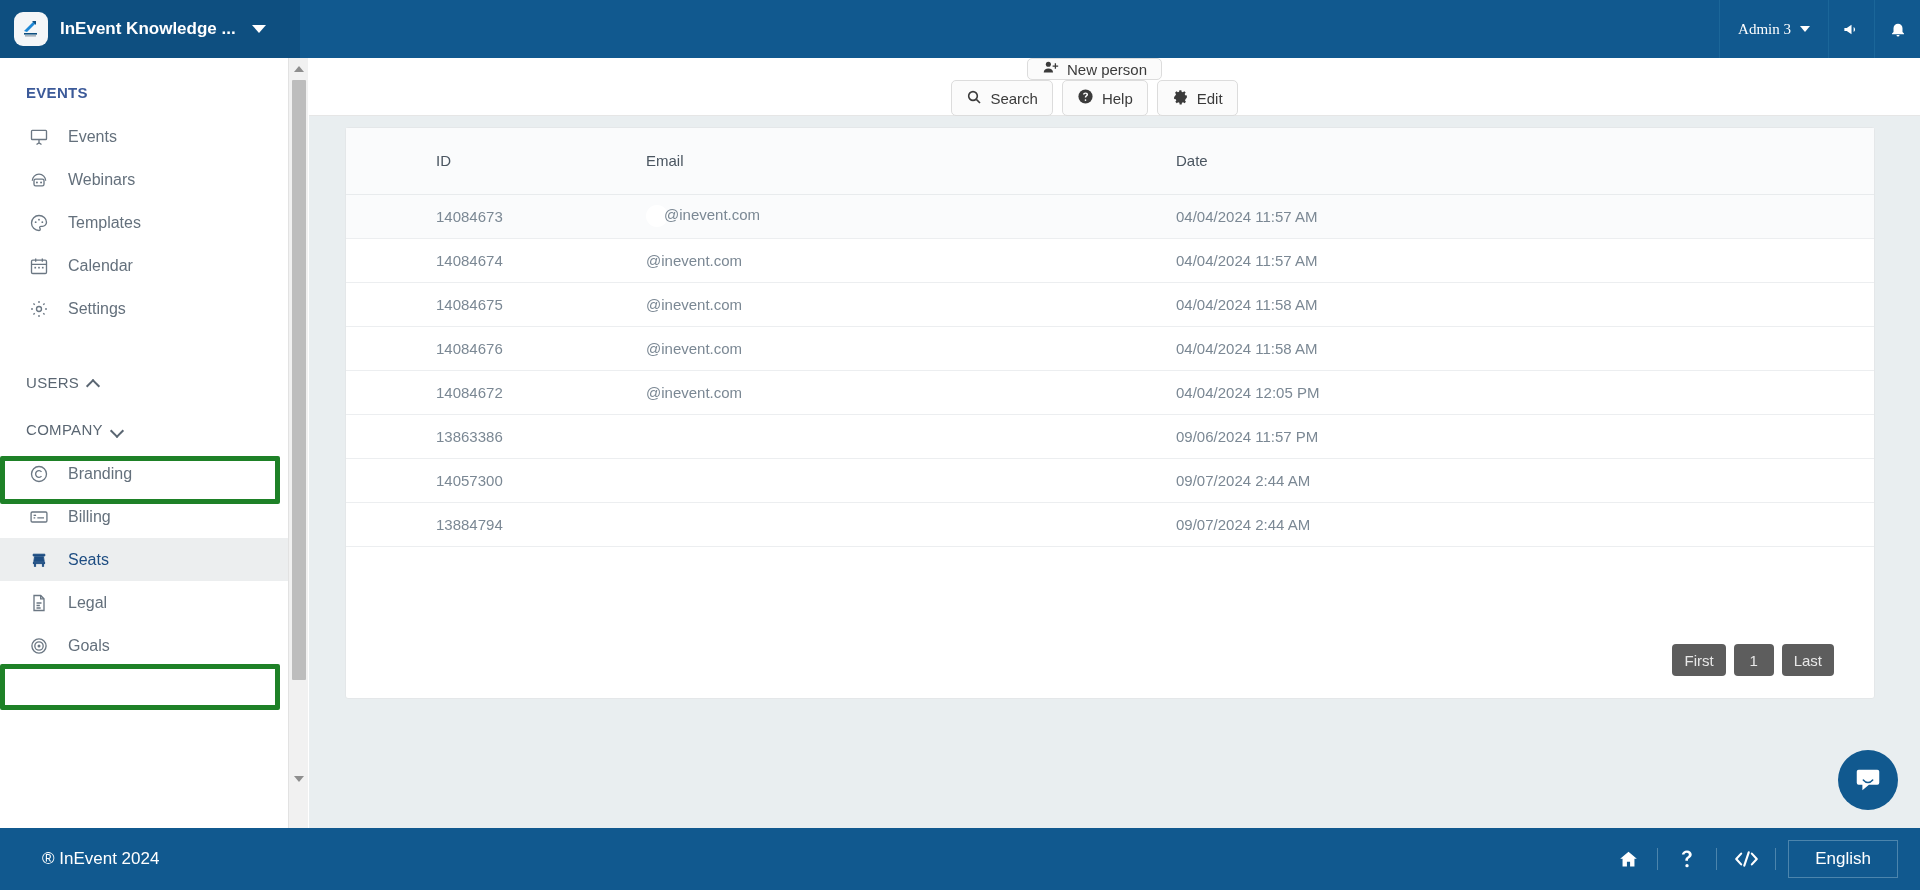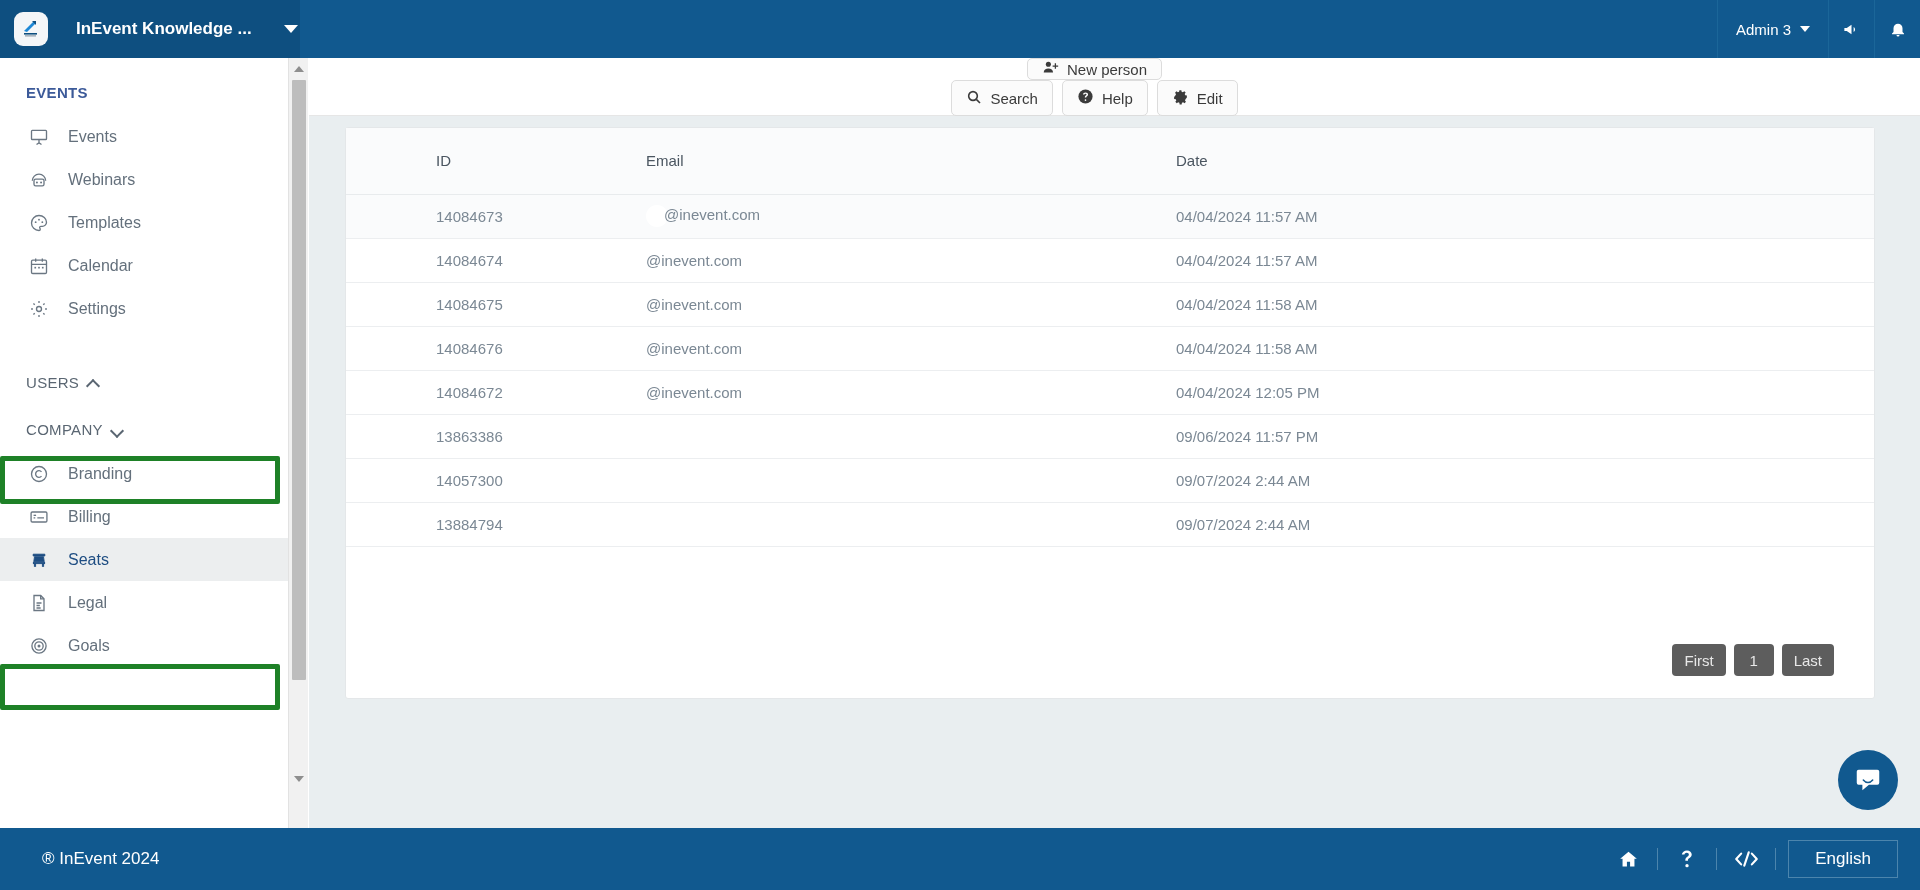--- a/index.html
+++ b/index.html
@@ -12,21 +12,21 @@
   #app { position: relative; width: 1920px; height: 890px; }
 
   
   .topbar {
     position: absolute; top: 0; left: 0; width: 1920px; height: 58px;
     background: #11598f;
     display: flex; align-items: center;
   }
   .topbar-left {
     width: 300px; height: 58px; background: #0e4f80;
-    display: flex; align-items: center; padding-left: 14px; gap: 28px;
+    display: flex; align-items: center; padding-left: 14px; gap: 12px;
   }
   .logo-tile {
     width: 34px; height: 34px; border-radius: 9px; background: #f4f6f8;
     display: flex; align-items: center; justify-content: center;
     flex: 0 0 34px;
   }
   .logo-tile svg { display:block; }
   .org-name {
     color: #ffffff; font-size: 17px; font-weight: bold;
     white-space: nowrap; overflow: hidden;
@@ -35,20 +35,21 @@
     width: 0; height: 0; border-left: 7px solid transparent;
     border-right: 7px solid transparent; border-top: 8px solid #ffffff;
     margin-left: 4px; flex: 0 0 auto;
   }
   .topbar-spacer { flex: 1; }
   .topbar-right { display: flex; align-items: center; height: 58px; }
   .tb-user {
     display: flex; align-items: center; gap: 9px;
     color: #ffffff; font-size: 15px; padding: 0 18px; height: 58px;
     border-left: 1px solid #1b6699;
+    font-family: Liberation Serif, serif;
   }
   .tb-user .caret-down { border-top-color:#ffffff; width:0;height:0;
     border-left: 5px solid transparent; border-right:5px solid transparent;
     border-top-width: 6px; margin-left:0; }
   .tb-icon {
     width: 46px; height: 58px; display: flex; align-items: center;
     justify-content: center; border-left: 1px solid #1b6699;
     color: #ffffff;
   }
   .tb-icon svg { display: block; }

